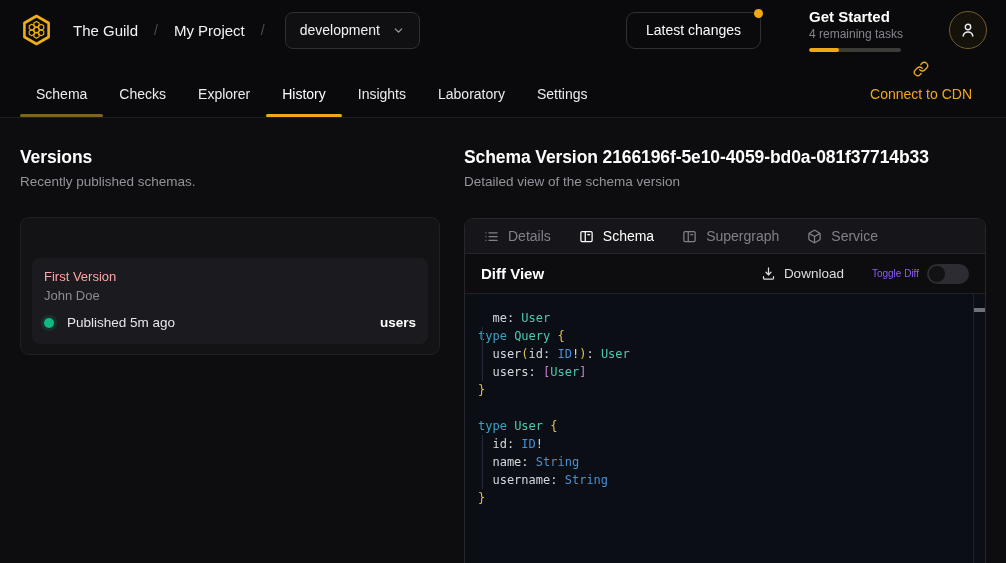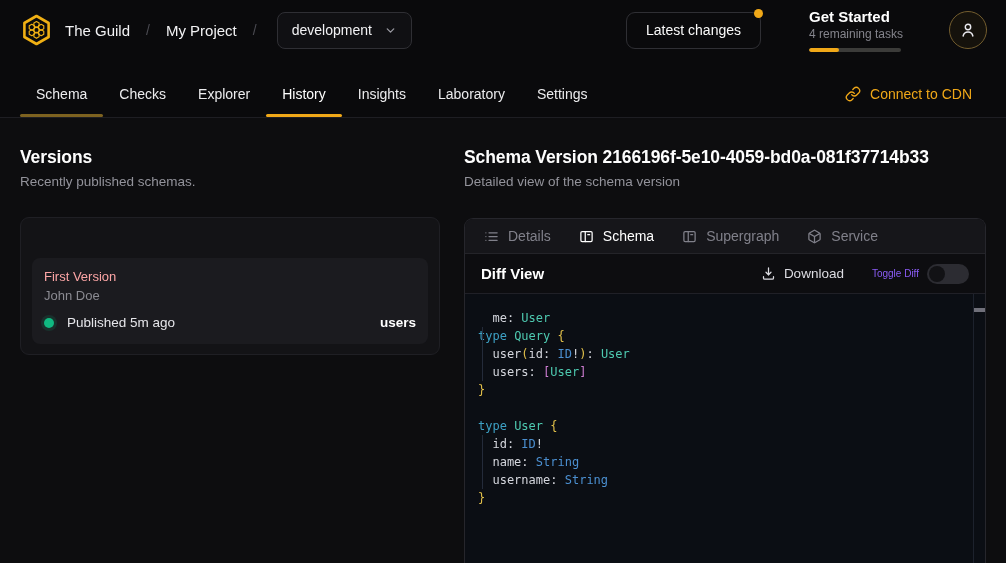--- a/index.html
+++ b/index.html
@@ -3,21 +3,21 @@
 <meta charset="utf-8">
 <style>
   * { margin:0; padding:0; box-sizing:border-box; }
   html,body { width:1006px; height:563px; overflow:hidden; }
   body { background:#0d0d0f; font-family:"Liberation Sans",sans-serif; color:#fff; }
   svg { display:block; }
 
   
   .topbar { height:60px; background:#0a0a0c; display:flex; align-items:center; padding:0 19px 0 20px; }
   .logo { width:33px; height:32px; cursor:pointer; }
-  .crumbs { display:flex; align-items:center; gap:16px; margin-left:12px; font-size:15px; }
+  .crumbs { display:flex; align-items:center; gap:16px; margin-left:20px; font-size:15px; }
   .crumb { color:#f2f2f4; text-decoration:none; }
   .sep { color:#4b4b52; font-size:14px; }
   .env-select { margin-left:20px; height:37px; padding:0 14px; border:1px solid #2f2f34; border-radius:8px;
     background:#101013; color:#f2f2f4; font-size:14px; font-family:inherit; display:flex; align-items:center; gap:12px; cursor:pointer; }
   .top-right { margin-left:auto; display:flex; align-items:center; gap:48px; }
   .latest-btn { position:relative; height:37px; padding:0 19px; border:1px solid #2f2f34; border-radius:9px;
     background:transparent; color:#fafafa; font-size:14px; font-family:inherit; cursor:pointer; }
   .notif-dot { position:absolute; top:-4px; right:-3px; width:9px; height:9px; border-radius:50%; background:var(--accent); }
   .get-started { width:92px; cursor:pointer; }
   .gs-title { font-size:15px; font-weight:600; color:#fff; line-height:17px; }
@@ -27,21 +27,21 @@
   .avatar { width:38px; height:38px; border-radius:50%; border:1px solid #735d2e; background:#15120c;
     display:flex; align-items:center; justify-content:center; cursor:pointer; }
 
   
   .tabsbar { height:58px; background:#0a0a0c; display:flex; align-items:flex-end; padding:0 20px; border-bottom:1px solid #1e1e23; }
   .tab { position:relative; padding:0 16px 15px; font-size:14px; color:#ececee; text-decoration:none; cursor:pointer; }
   .tab::after { content:""; position:absolute; left:0; right:0; bottom:0; height:3px; border-radius:2px; background:transparent; }
   .tab.active { color:#fff; }
   .tab.active::after { background:var(--accent); }
   .tab.hl::after { background:var(--accent-dim); }
-  .cdn { margin-left:auto; margin-right:14px; display:flex; align-items:center; gap:9px; padding-bottom:15px; color:var(--accent); font-size:14px; text-decoration:none; cursor:pointer; }
+  .cdn { margin-left:auto; margin-right:14px; display:flex; align-items:center; gap:9px; padding-bottom:15px; color:var(--accent); font-size:14px; text-decoration:none; cursor:pointer;flex-direction:column; }
 
   
   .content { display:flex; padding:0 20px; }
   .col-left { width:420px; margin-right:24px; flex:none; }
   .col-right { flex:1; min-width:0; }
   .h2 { margin-top:29px; font-size:17.5px; font-weight:700; color:#fdfdfd; line-height:20px; letter-spacing:-0.1px; }
   .sub { margin-top:7px; font-size:13.5px; color:#93939b; line-height:16px; }
 
   
   .vcard { margin-top:27px; height:138px; background:#131316; border:1px solid #1f1f24; border-radius:9px; padding:40px 11px 11px; }

